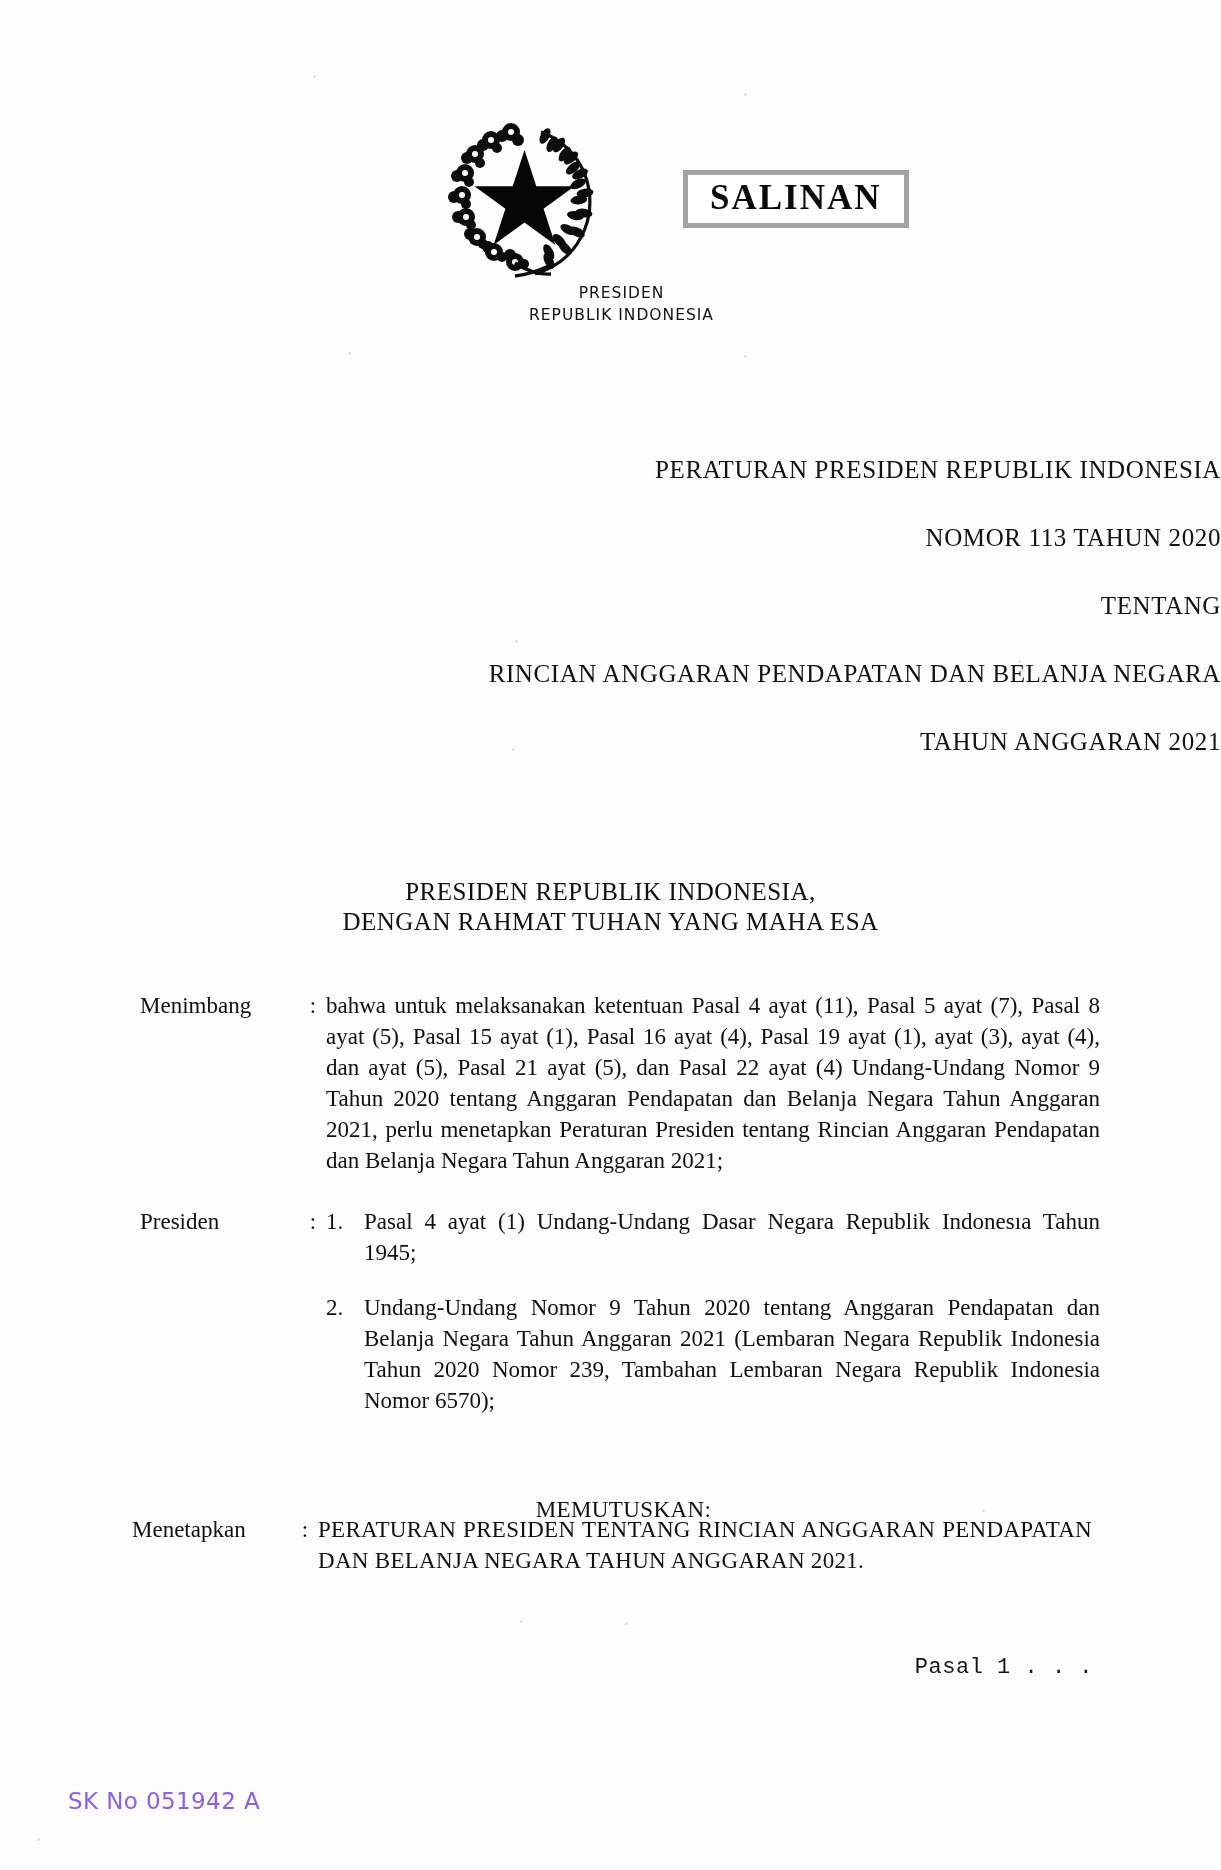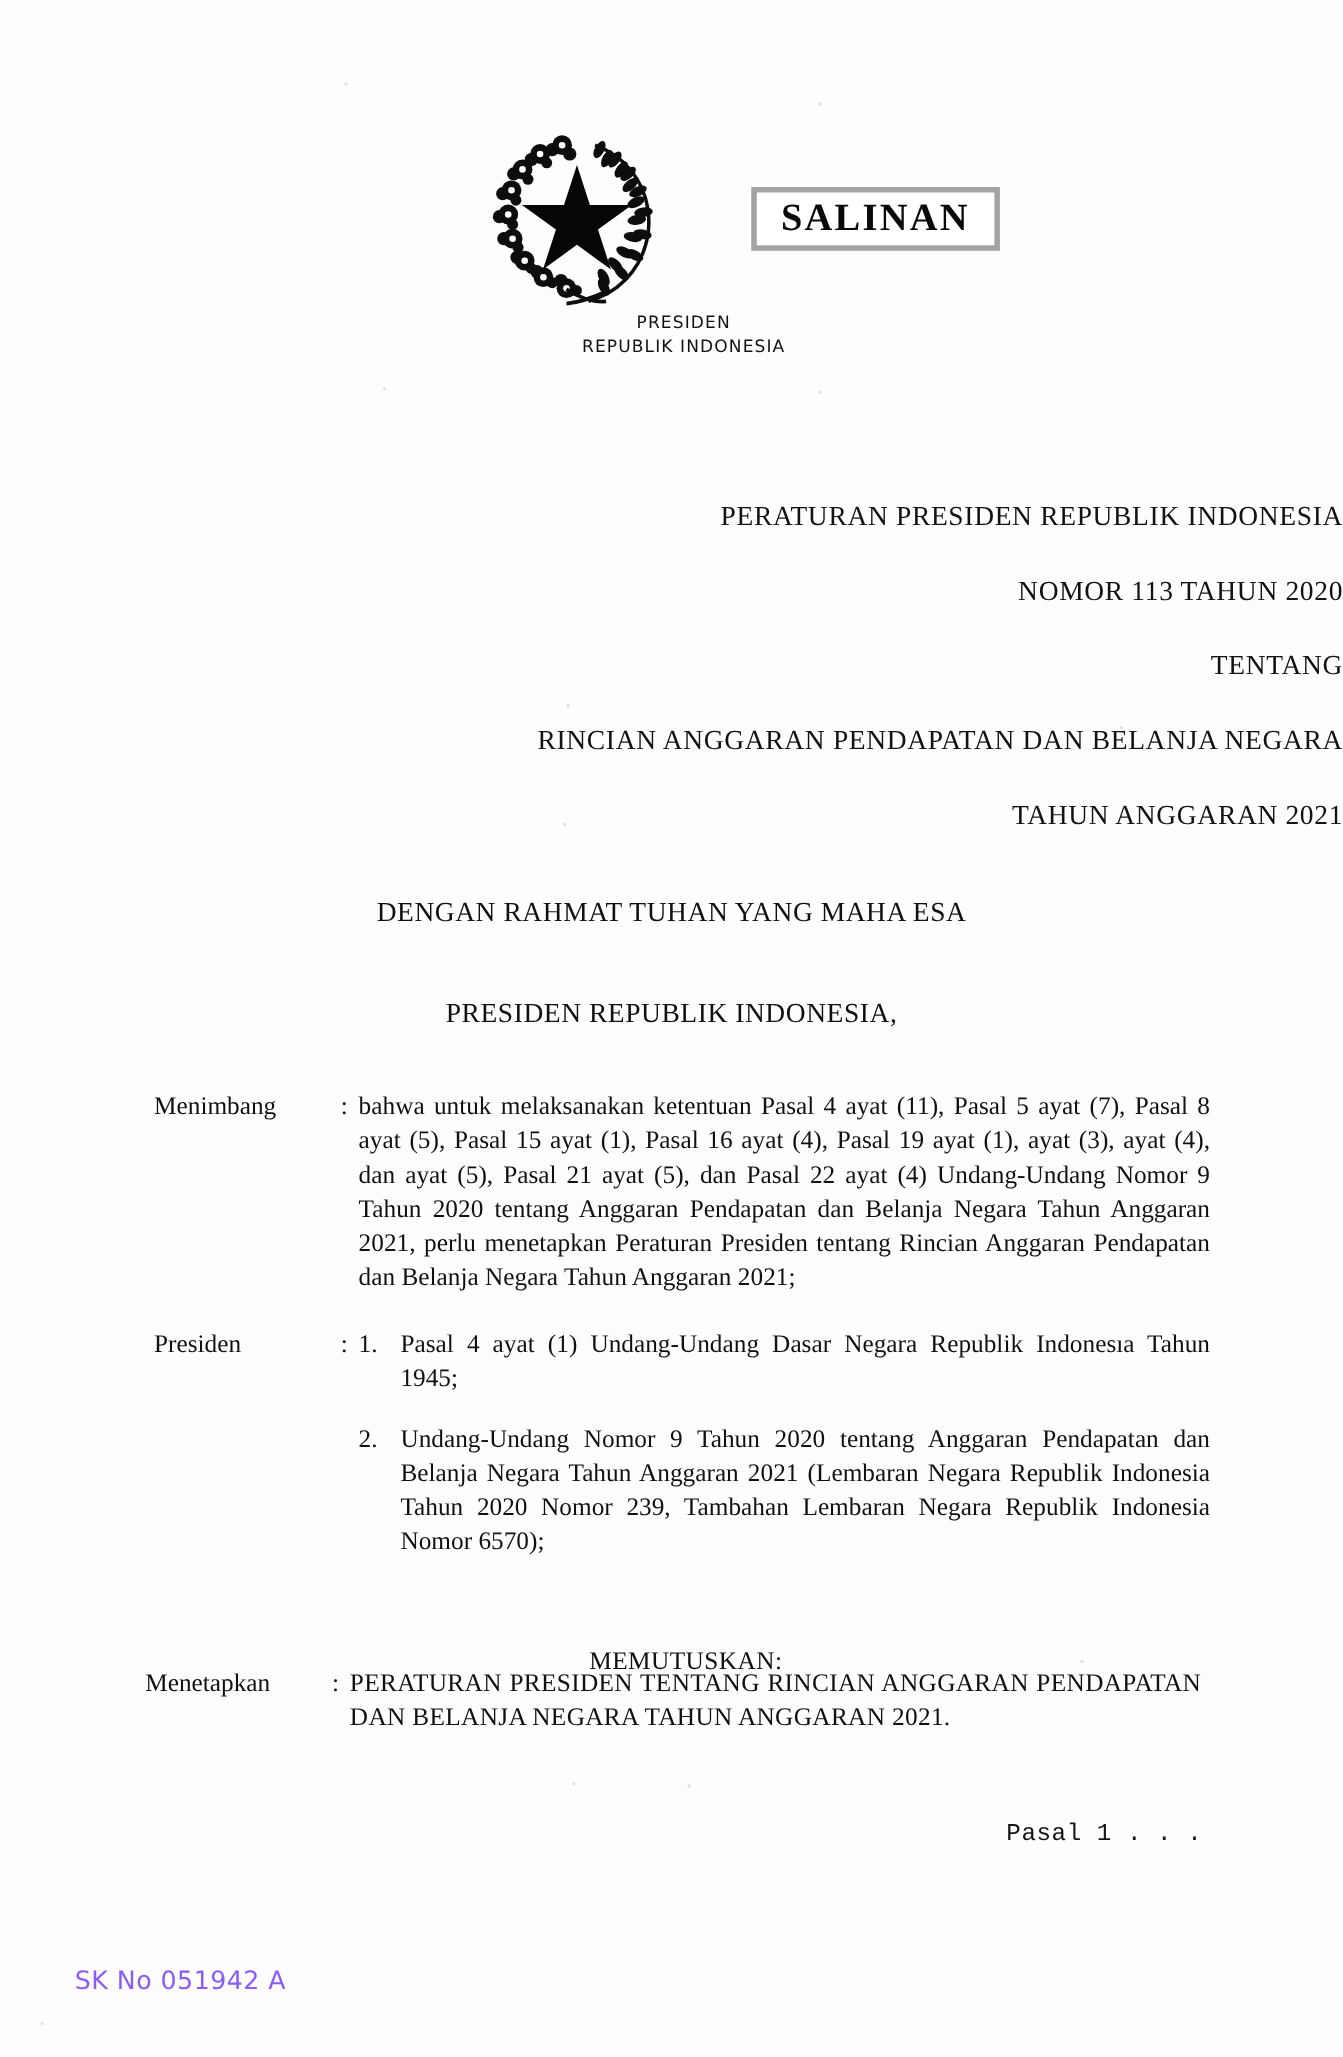--- a/index.html
+++ b/index.html
@@ -360,22 +360,22 @@
 
   <div class="title-block">
     <div class="title-line gap-lg">PERATURAN PRESIDEN REPUBLIK INDONESIA</div>
     <div class="title-line gap-lg">NOMOR 113 TAHUN 2020</div>
     <div class="title-line gap-lg">TENTANG</div>
     <div class="title-line gap-lg">RINCIAN ANGGARAN PENDAPATAN DAN BELANJA NEGARA</div>
     <div class="title-line">TAHUN ANGGARAN 2021</div>
   </div>
 
   <div class="preamble-block">
+    <div class="preamble-line second">PRESIDEN REPUBLIK INDONESIA,</div>
     <div class="preamble-line">DENGAN RAHMAT TUHAN YANG MAHA ESA</div>
-    <div class="preamble-line second">PRESIDEN REPUBLIK INDONESIA,</div>
   </div>
 
   <div class="clauses">
 
     <div class="clause-row">
       <div class="clause-label">Menimbang</div>
       <div class="clause-colon">:</div>
       <div class="clause-body">bahwa untuk melaksanakan ketentuan Pasal 4 ayat (11), Pasal 5 ayat (7), Pasal 8 ayat (5), Pasal 15 ayat (1), Pasal 16 ayat (4), Pasal 19 ayat (1), ayat (3), ayat (4), dan ayat (5), Pasal 21 ayat (5), dan Pasal 22 ayat (4) Undang-Undang Nomor 9 Tahun 2020 tentang Anggaran Pendapatan dan Belanja Negara Tahun Anggaran 2021, perlu menetapkan Peraturan Presiden tentang Rincian Anggaran Pendapatan dan Belanja Negara Tahun Anggaran 2021;</div>
     </div>
 

